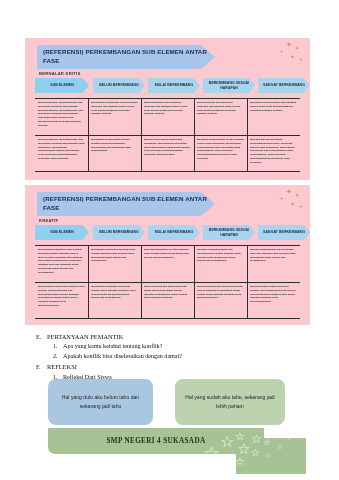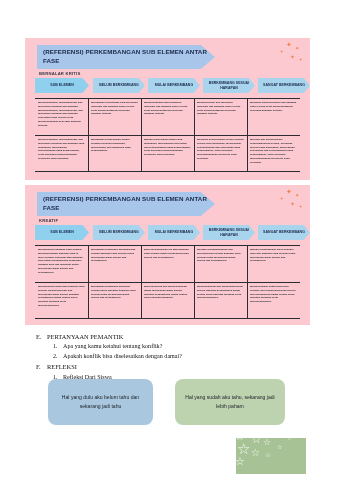--- a/index.html
+++ b/index.html
@@ -424,20 +424,23 @@
   </div>
 
   <div class="bubble" id="bubble-blue">
     <div class="btxt">Hal yang dulu aku belum tahu dan sekarang jadi tahu</div>
   </div>
   <div class="bubble" id="bubble-green">
     <div class="btxt">Hal yang sudah aku tahu, sekarang jadi lebih paham</div>
   </div>
 
   <div class="fs-bg"></div>
+  <div class="footer-band">
+    <div class="fttl">SMP NEGERI 4 SUKASADA</div>
+  </div>
   <div class="footer-stars">
     <span class="fs" style="left:8px;top:14px;font-size:19px;">☆</span>
     <span class="fs" style="left:25px;top:4px;font-size:16px;">☆</span>
     <span class="fs" style="left:42px;top:12px;font-size:15px;">☆</span>
     <span class="fs" style="left:40px;top:1px;font-size:11px;">☆</span>
     <span class="fs" style="left:56px;top:3px;font-size:12px;">☆</span>
     <span class="fs" style="left:22px;top:24px;font-size:14px;">☆</span>
     <span class="fs" style="left:40px;top:26px;font-size:11px;">☆</span>
     <span class="fs" style="left:56px;top:18px;font-size:10px;">☆</span>
     <span class="fs" style="left:68px;top:8px;font-size:9px;">☆</span>

